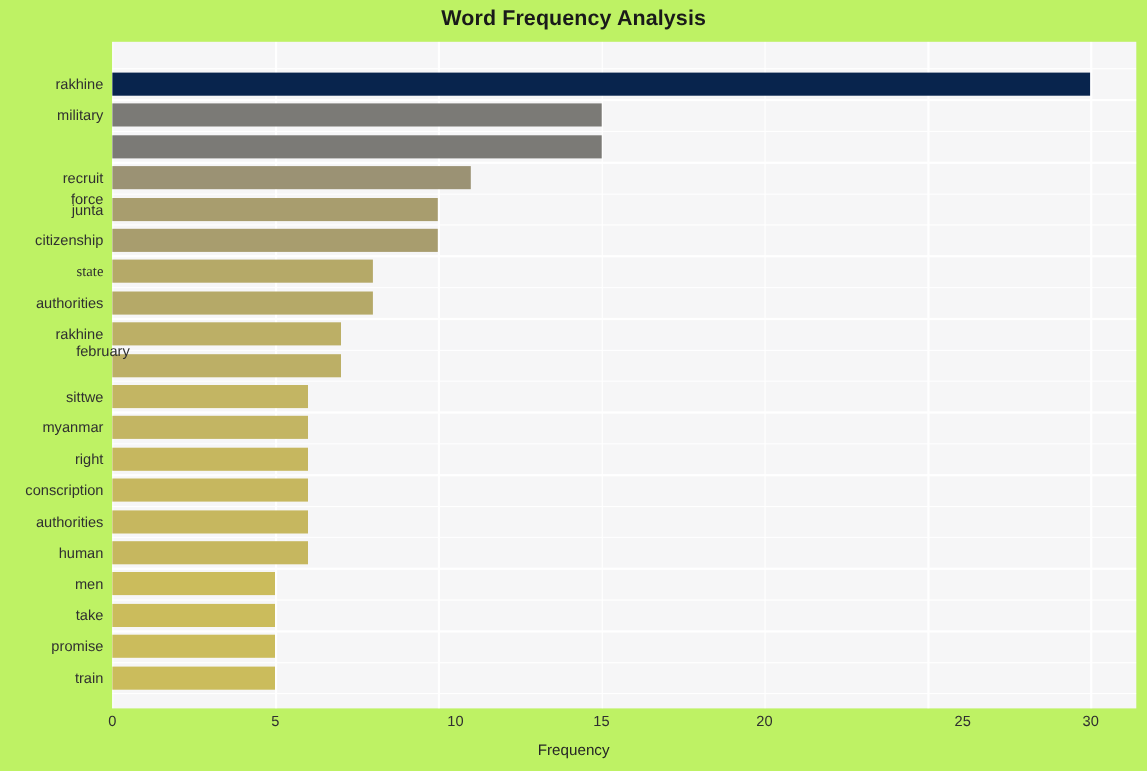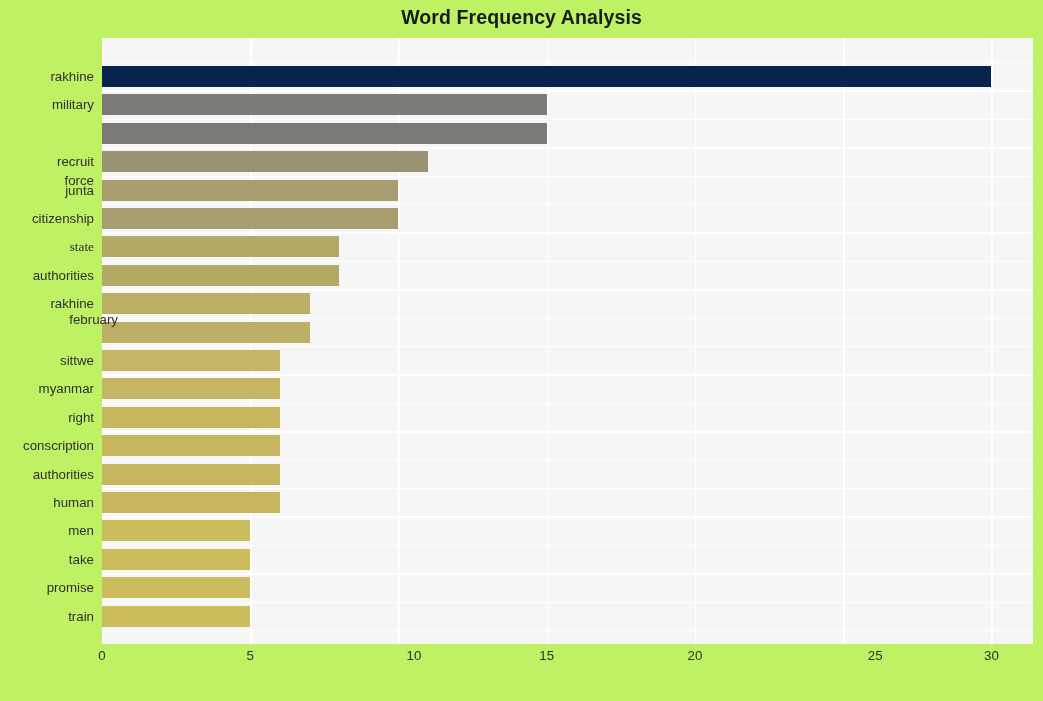--- a/index.html
+++ b/index.html
@@ -206,14 +206,15 @@
   <div id="x-axis-ticks">
       <div class="xtick" style="left: 0px;">0</div>
       <div class="xtick" style="left: 148.248px;">5</div>
       <div class="xtick" style="left: 312px;">10</div>
       <div class="xtick" style="left: 444.745px;">15</div>
       <div class="xtick" style="left: 592.994px;">20</div>
       <div class="xtick" style="left: 741.242px; margin-left: 32px;">25</div>
       <div class="xtick" style="left: 889.49px;">30</div>
     </div>
 
+  <div id="x-axis-title">Frequency</div>
 
 </div>
 
 </body></html>

